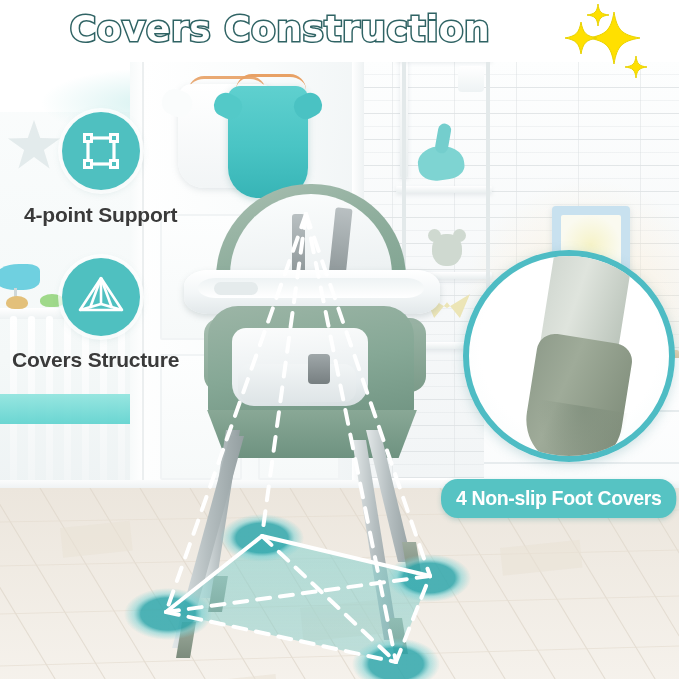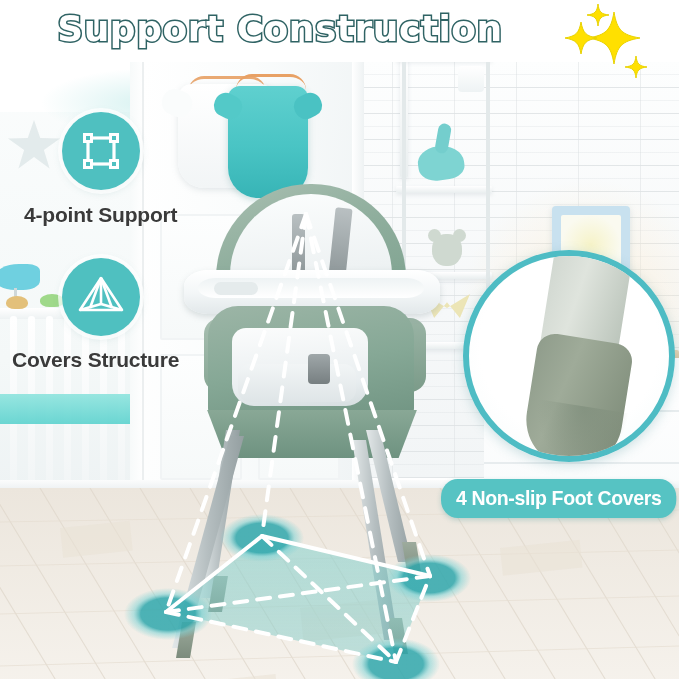--- a/index.html
+++ b/index.html
@@ -586,21 +586,21 @@
 
   <div class="callout">
     <div class="calloutleg"></div>
     <div class="calloutcap"></div>
     <div class="calloutshade"></div>
   </div>
 
   <div class="pill">4 Non-slip Foot Covers</div>
 
   <div class="headerband"></div>
-  <div class="title">Support Construction</div>
+  <div class="title">Covers Construction</div>
 
   <div class="sparkles">
     <svg width="118" height="78" viewBox="0 0 118 78">
       <g fill="#FFE000" stroke="#E8D200" stroke-width="1">
         <path d="M58,10 C61,28 66,33 84,36 C66,39 61,44 58,62 C55,44 50,39 32,36 C50,33 55,28 58,10 Z"></path>
         <path d="M25,20 C27,31 30,34 41,36 C30,38 27,41 25,52 C23,41 20,38 9,36 C20,34 23,31 25,20 Z"></path>
         <path d="M42,2 C43,10 45,12 53,13 C45,14 43,16 42,24 C41,16 39,14 31,13 C39,12 41,10 42,2 Z"></path>
         <path d="M80,54 C81,62 83,64 91,65 C83,66 81,68 80,76 C79,68 77,66 69,65 C77,64 79,62 80,54 Z"></path>
       </g>
     </svg>

